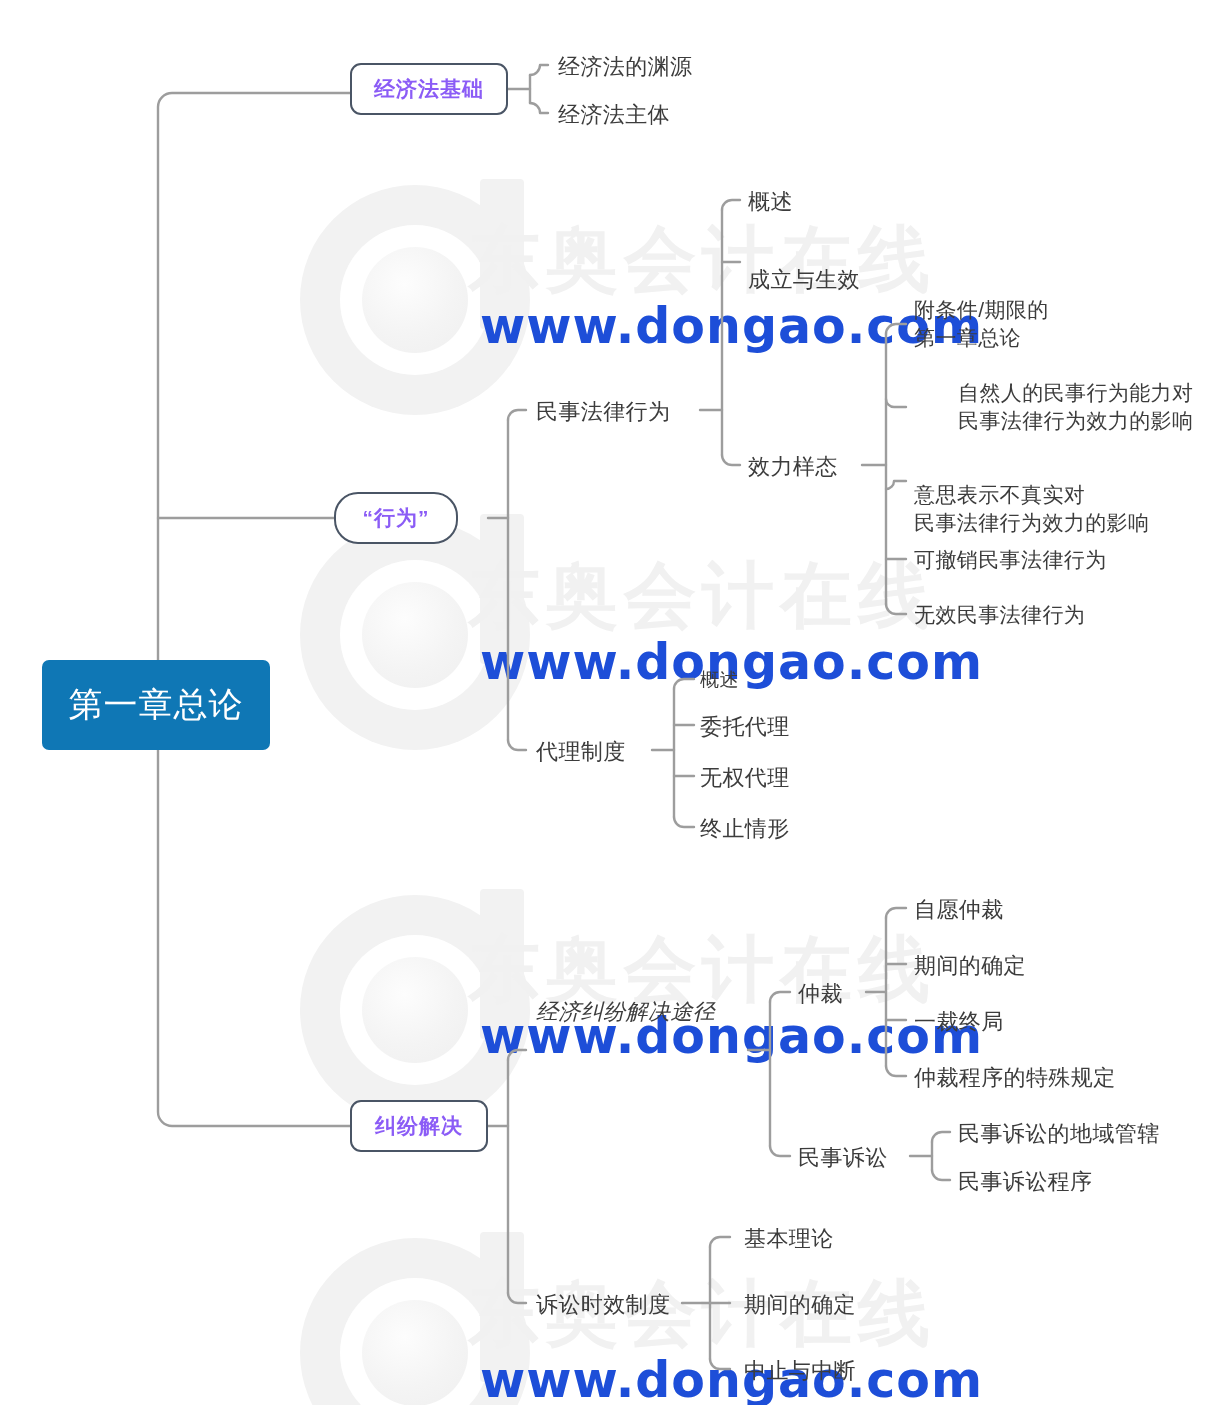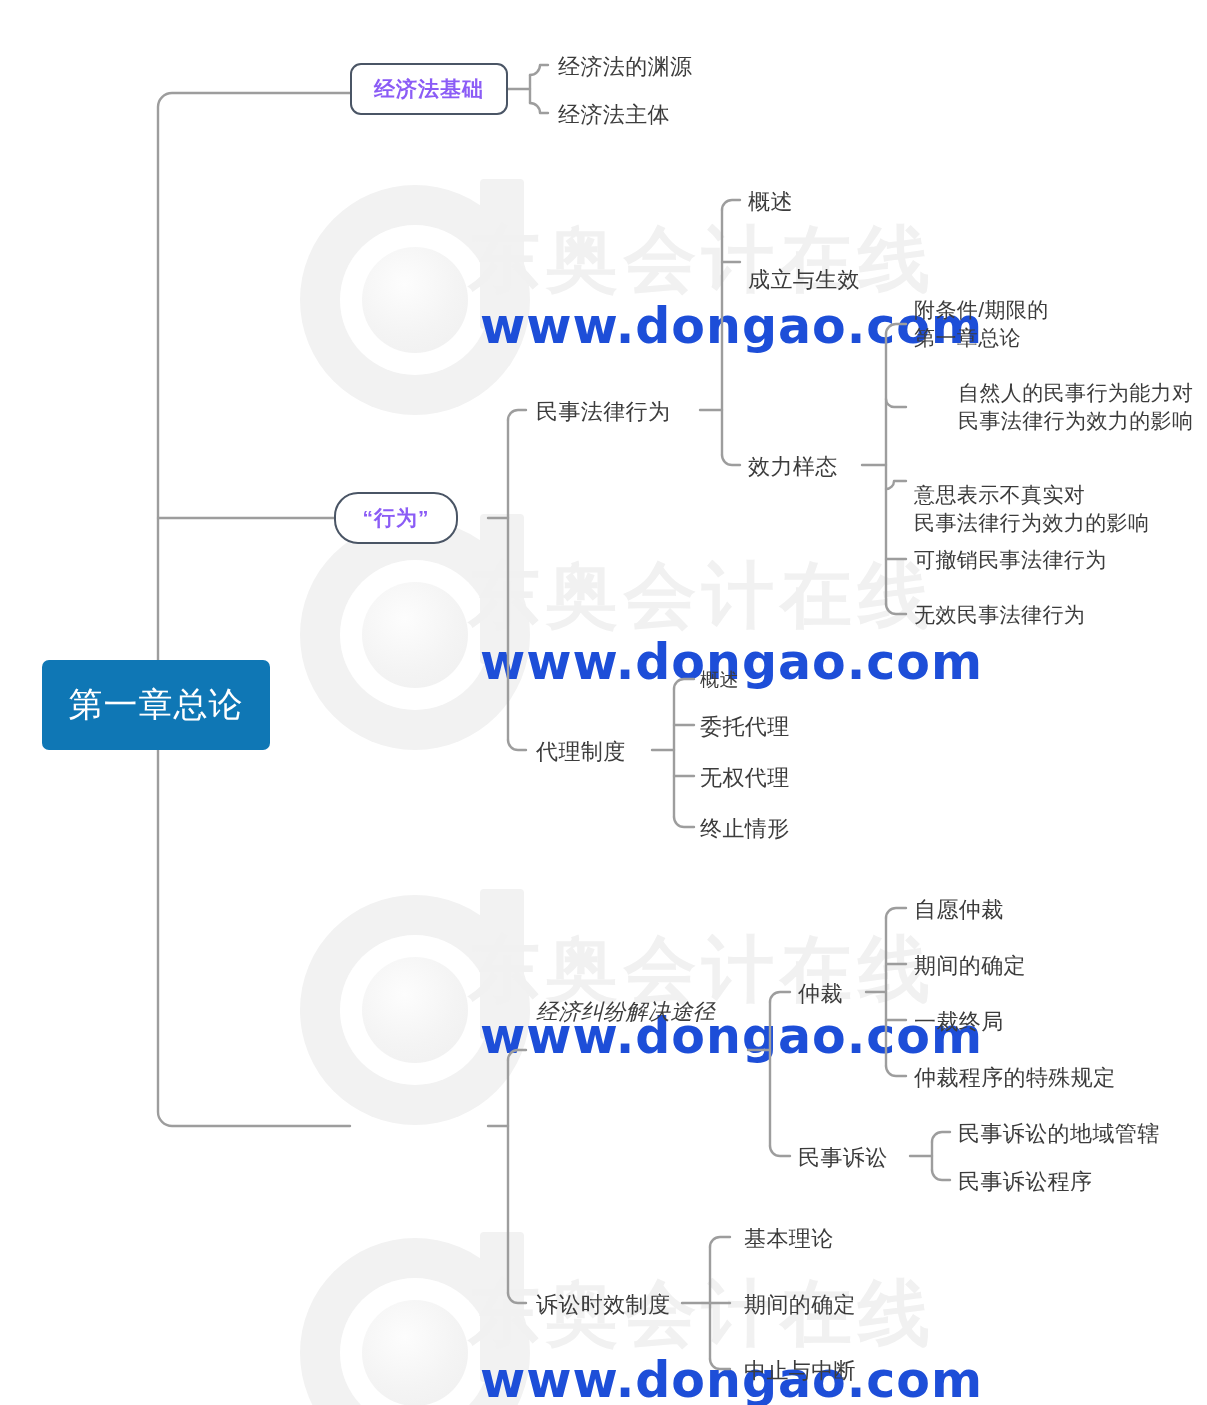--- a/index.html
+++ b/index.html
@@ -213,20 +213,21 @@
     <line x1="710" y1="1247" x2="710" y2="1359"></line>
     <path d="M710,1303 L730,1303"></path>
   </svg>
 
   <div class="node root-node" style="left:42px;top:660px;width:228px;height:90px;">第一章总论</div>
 
   <div class="node box-node" style="left:350px;top:63px;width:158px;height:52px;">经济法基础</div>
 
   <div class="node box-node" style="left:334px;top:492px;width:124px;height:52px;border-radius:24px;">“行为”</div>
 
+  <div class="node box-node" style="left:350px;top:1100px;width:138px;height:52px;">纠纷解决</div>
 
   <div class="node leaf mid" style="left:558px;top:52px;">经济法的渊源</div>
   <div class="node leaf mid" style="left:558px;top:100px;">经济法主体</div>
 
   <div class="node leaf mid" style="left:536px;top:397px;">民事法律行为</div>
 
   <div class="node leaf mid" style="left:536px;top:737px;">代理制度</div>
 
   <div class="node leaf mid" style="left:748px;top:187px;">概述</div>
   <div class="node leaf mid" style="left:748px;top:249px;margin-top:16px;">成立与生效</div>

